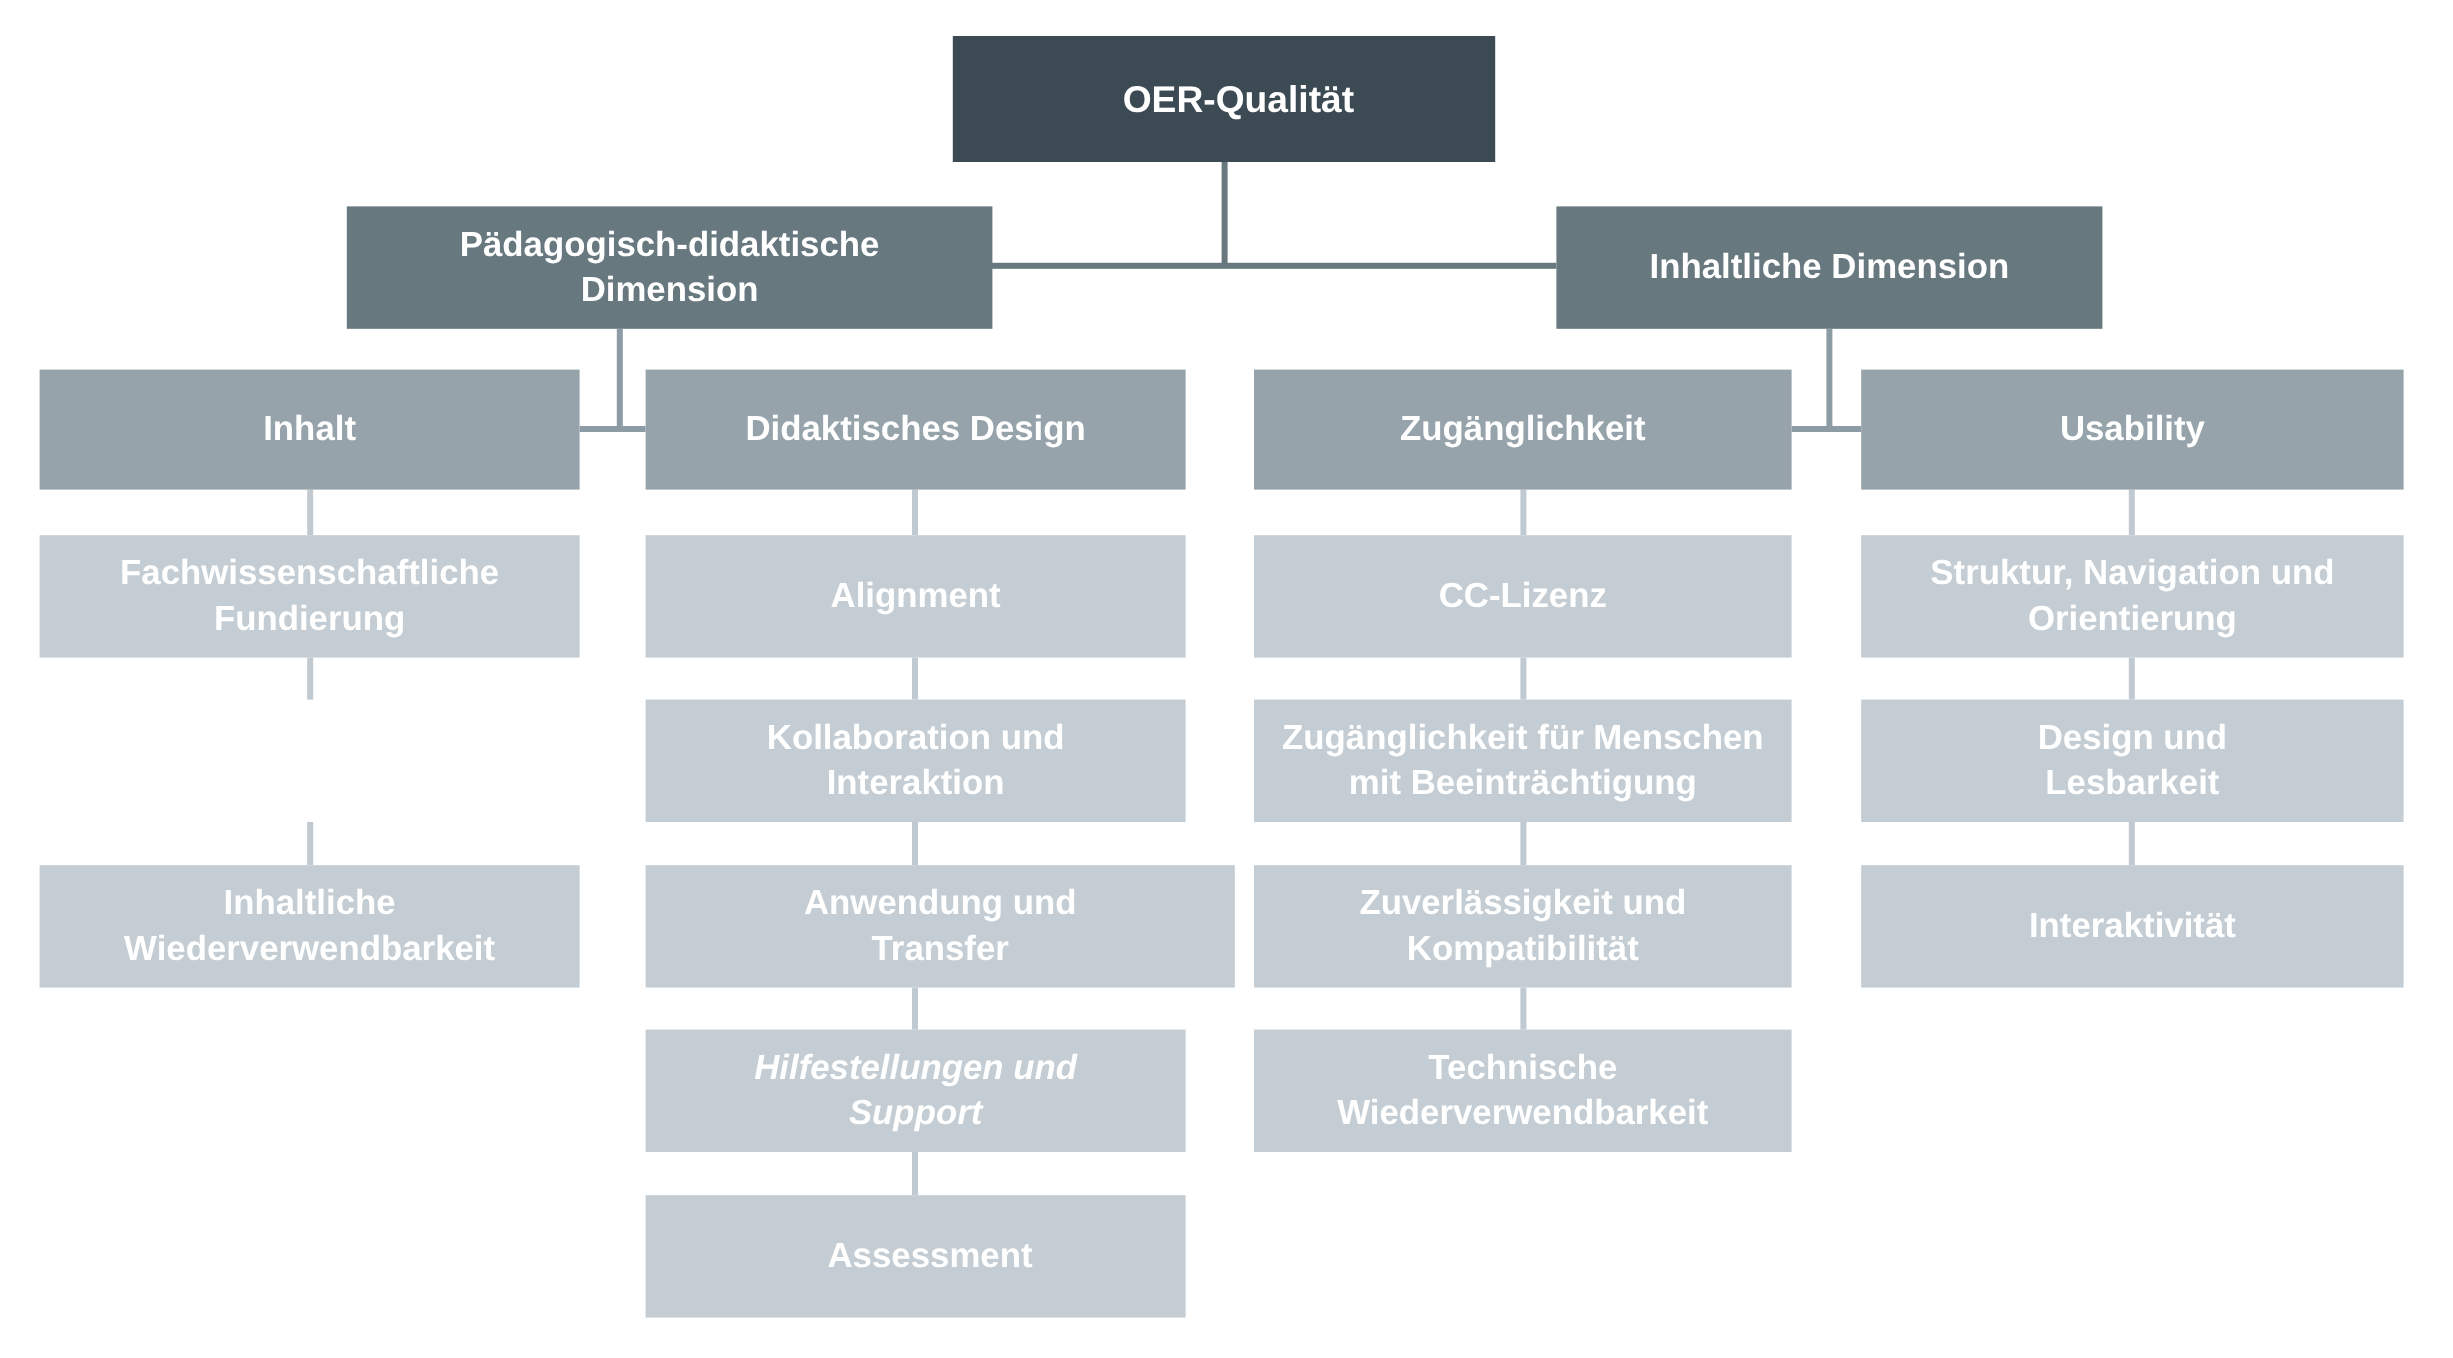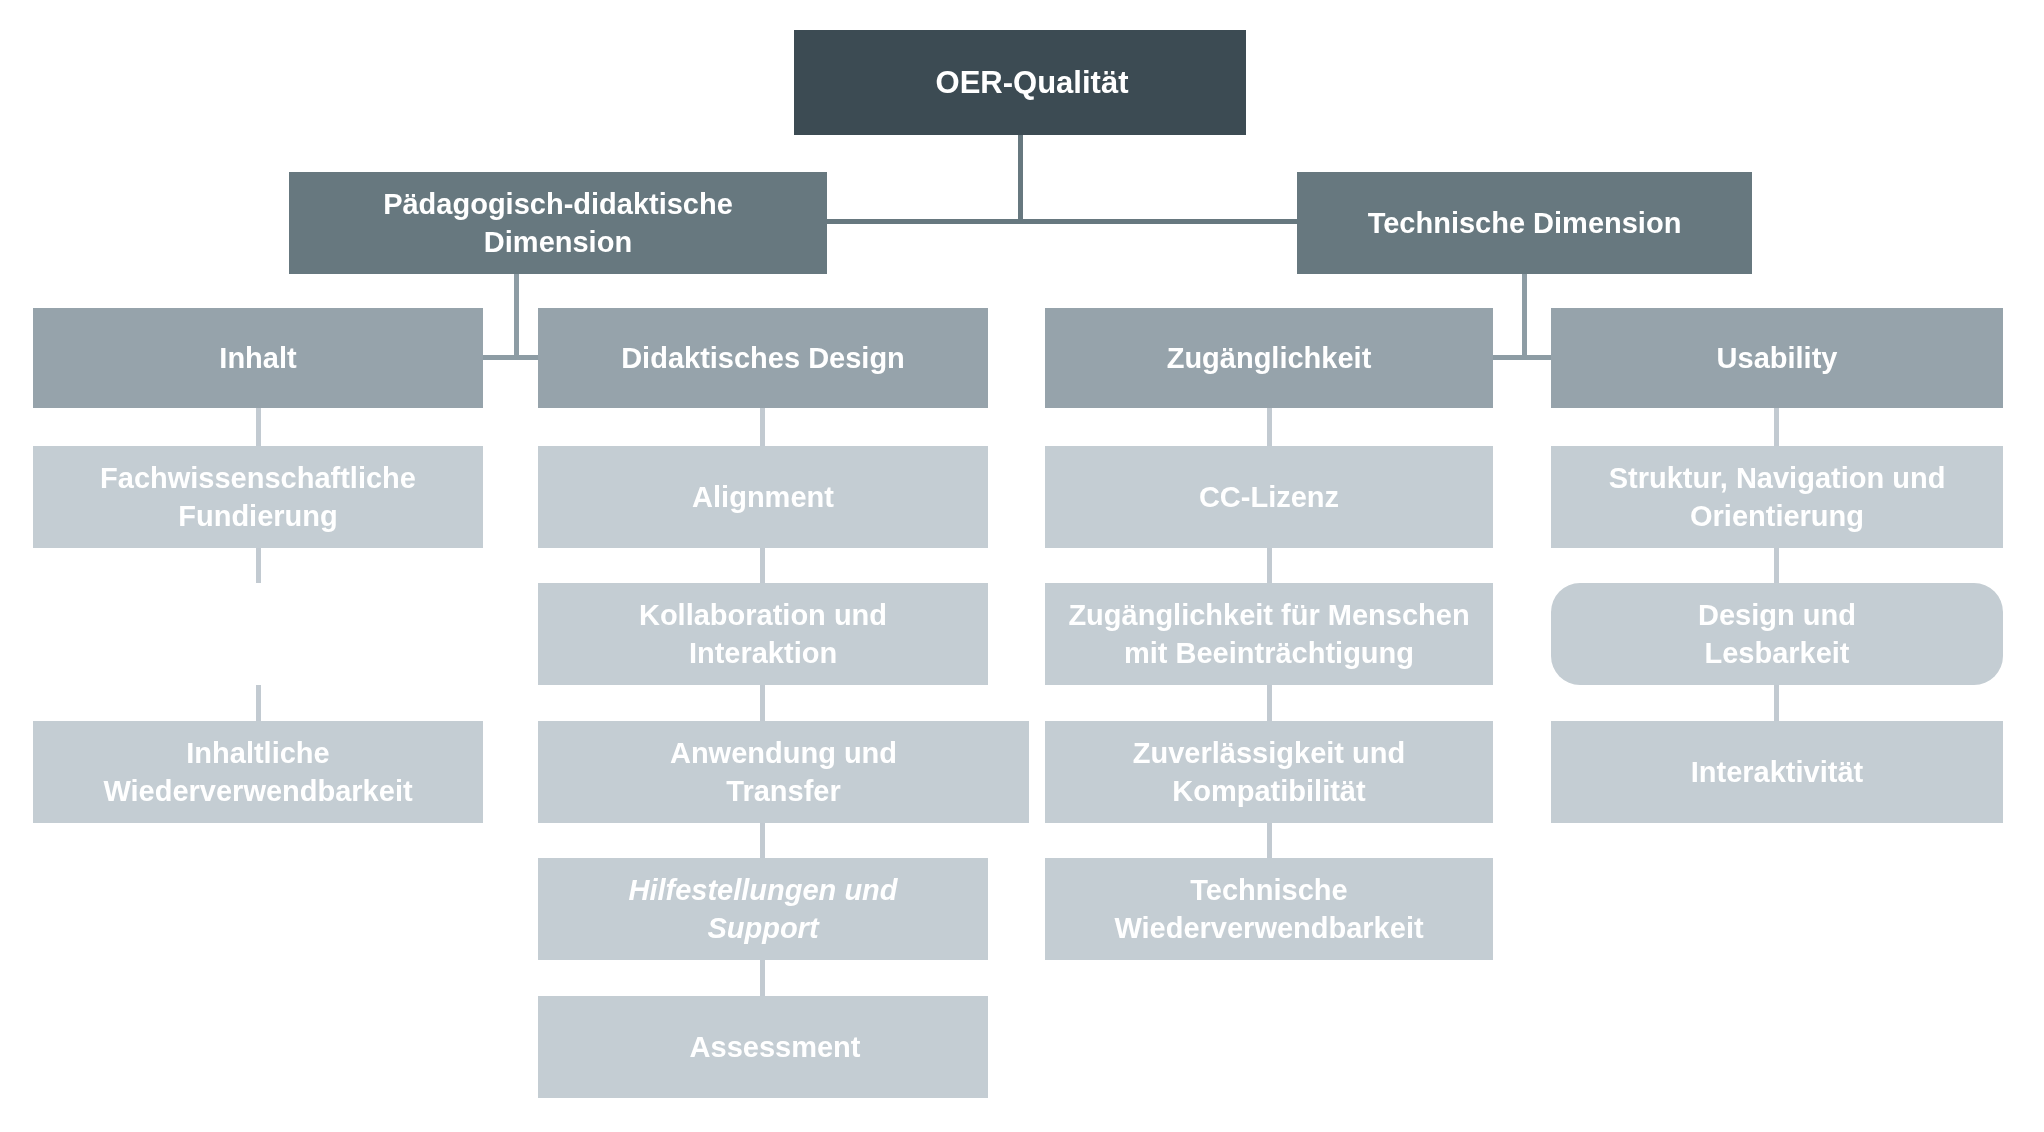--- a/index.html
+++ b/index.html
@@ -59,21 +59,21 @@
   <div class="line light" style="left:1267px;top:823px;width:5px;height:35px;"></div>
 
   <div class="line light" style="left:1774px;top:408px;width:5px;height:38px;"></div>
   <div class="line light" style="left:1774px;top:548px;width:5px;height:35px;"></div>
   <div class="line light" style="left:1774px;top:685px;width:5px;height:36px;"></div>
 
   <div class="node l1" style="left:794px;top:30px;width:452px;height:105px;padding-left:32px;">OER-Qualität</div>
 
   <div class="node l2" style="left:289px;top:172px;width:538px;height:102px;">Pädagogisch-didaktische
 Dimension</div>
-  <div class="node l2" style="left:1297px;top:172px;width:455px;height:102px;">Technische Dimension</div>
+  <div class="node l2" style="left:1297px;top:172px;width:455px;height:102px;">Inhaltliche Dimension</div>
 
   <div class="node l3" style="left:33px;top:308px;width:450px;height:100px;">Inhalt</div>
   <div class="node l3" style="left:538px;top:308px;width:450px;height:100px;">Didaktisches Design</div>
   <div class="node l3" style="left:1045px;top:308px;width:448px;height:100px;">Zugänglichkeit</div>
   <div class="node l3" style="left:1551px;top:308px;width:452px;height:100px;">Usability</div>
 
   <div class="node item" style="left:33px;top:446px;width:450px;height:102px;">Fachwissenschaftliche
 Fundierung</div>
   <div class="node item" style="left:33px;top:721px;width:450px;height:102px;">Inhaltliche
 Wiederverwendbarkeit</div>
@@ -90,17 +90,17 @@
   <div class="node item" style="left:1045px;top:446px;width:448px;height:102px;">CC-Lizenz</div>
   <div class="node item" style="left:1045px;top:583px;width:448px;height:102px;">Zugänglichkeit für Menschen
 mit Beeinträchtigung</div>
   <div class="node item" style="left:1045px;top:721px;width:448px;height:102px;">Zuverlässigkeit und
 Kompatibilität</div>
   <div class="node item" style="left:1045px;top:858px;width:448px;height:102px;">Technische
 Wiederverwendbarkeit</div>
 
   <div class="node item" style="left:1551px;top:446px;width:452px;height:102px;">Struktur, Navigation und
 Orientierung</div>
-  <div class="node item" style="left:1551px;top:583px;width:452px;height:102px;border-radius:29px;">Design und
+  <div class="node item" style="left:1551px;top:583px;width:452px;height:102px;">Design und
 Lesbarkeit</div>
   <div class="node item" style="left:1551px;top:721px;width:452px;height:102px;">Interaktivität</div>
 
 </div>
 
 </body></html>

